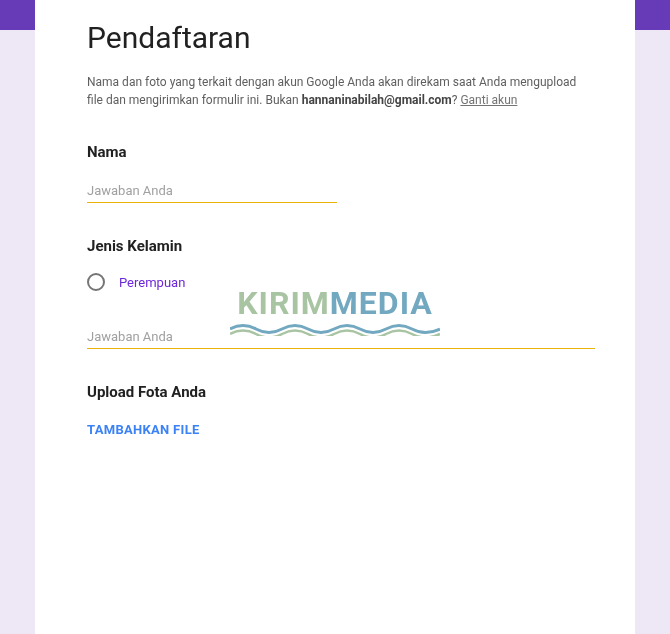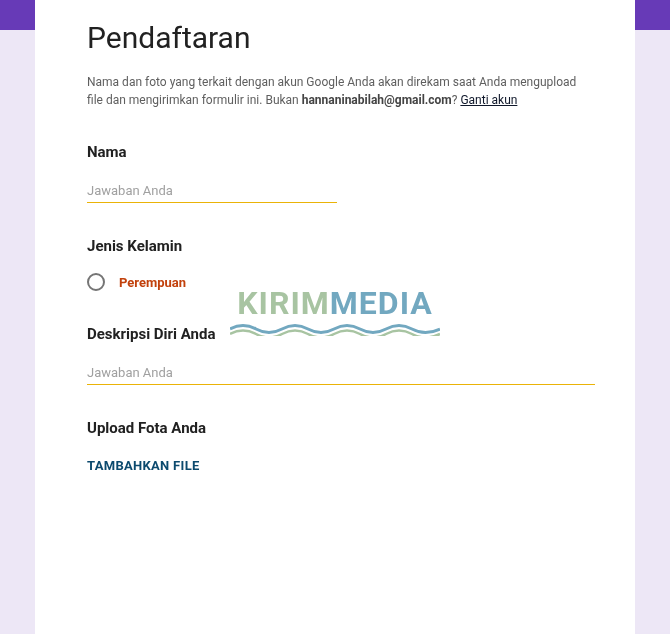--- a/index.html
+++ b/index.html
@@ -42,21 +42,21 @@
       font-size: 12px;
       color: #5f5f5f;
       line-height: 1.5;
       margin-bottom: 34px;
     }
     .form-description strong {
       color: #444;
       font-weight: 700;
     }
     .form-description a {
-      color: #0f172a;
+      color: #737373;
       text-decoration: underline;
     }
     .question {
       margin-bottom: 34px;
     }
     .question-title {
       font-size: 15px;
       color: #212121;
       font-weight: 700;
       margin-bottom: 18px;
@@ -88,27 +88,26 @@
     .radio-circle {
       width: 18px;
       height: 18px;
       border: 2px solid #757575;
       border-radius: 50%;
       margin-right: 14px;
       flex-shrink: 0;
     }
     .radio-label {
       font-size: 13px;
-      color: #c2410c;
-      font-weight: bold;
+      color: #6d28d9;
     }
     .add-file-btn {
       background: none;
       border: none;
-      color: #0c4a6e;
+      color: #3b82f6;
       font-size: 13px;
       font-weight: 700;
       cursor: pointer;
       padding: 0;
       font-family: inherit;
       letter-spacing: 0.3px;
     }
     .submit-btn {
       background: #4285f4;
       color: white;
@@ -173,21 +172,20 @@
       <div class="question-title">Jenis Kelamin</div>
       <div class="radio-group">
         <div class="radio-option">
           <span class="radio-circle"></span>
           <span class="radio-label">Perempuan</span>
         </div>
       </div>
     </div>
 
     <div class="question">
-      <div class="question-title">Deskripsi Diri Anda</div>
       <input type="text" class="text-input text-input-long" placeholder="Jawaban Anda" style="">
     </div>
 
     <div class="question">
       <div class="question-title">Upload Fota Anda</div>
       <button class="add-file-btn">TAMBAHKAN FILE</button>
     </div>
 
   </div>
 </div>

